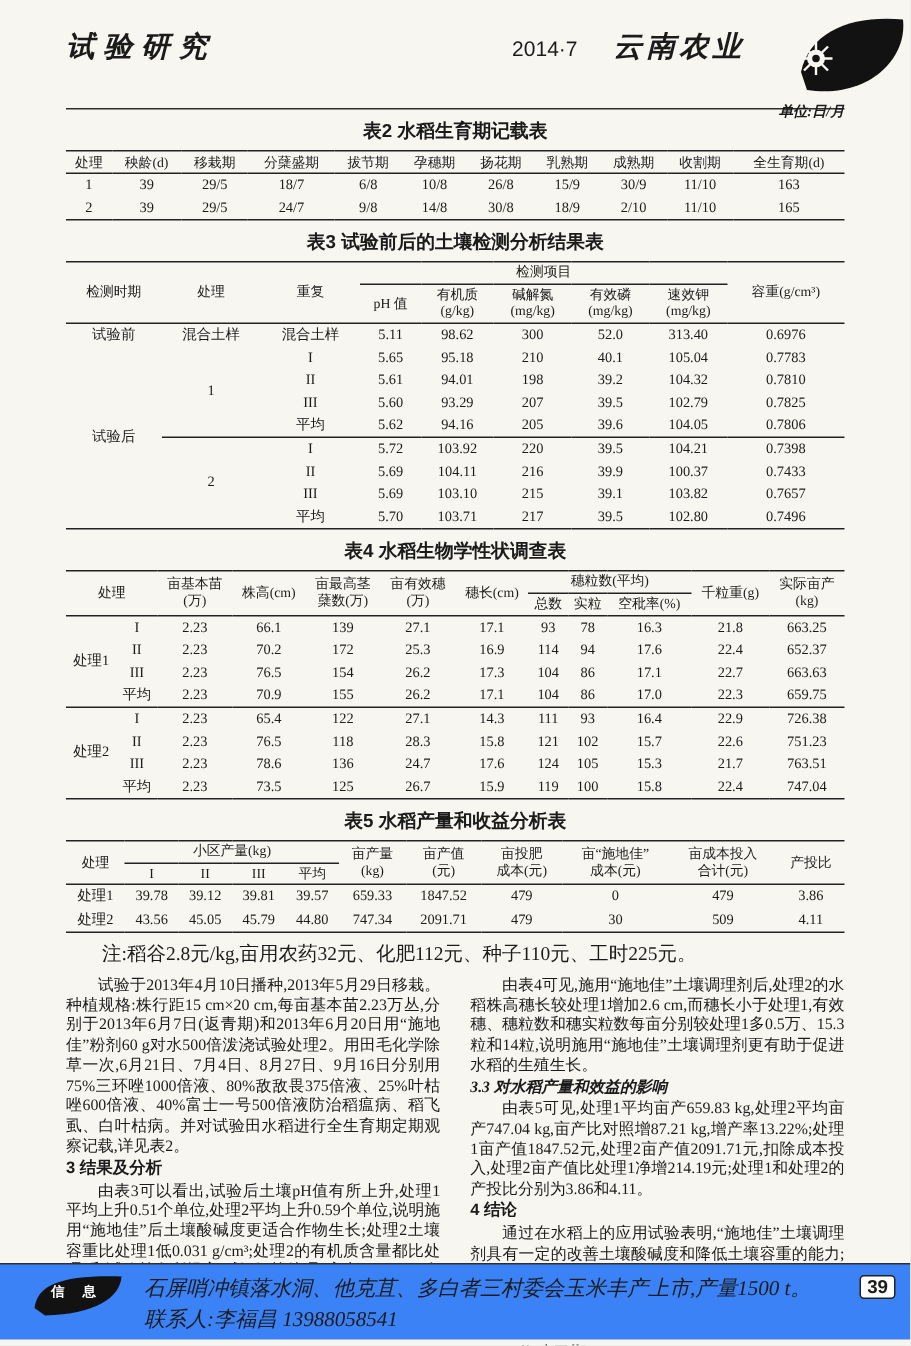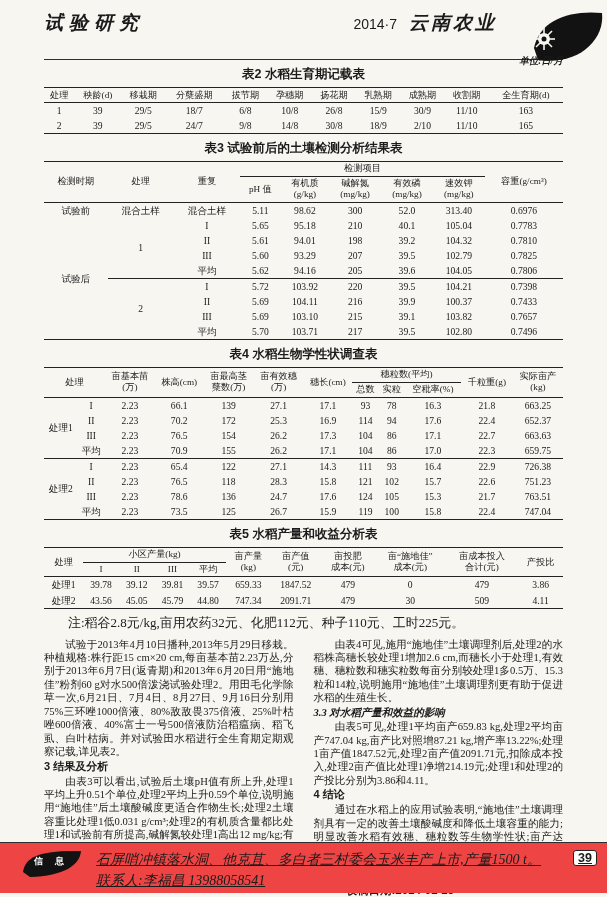--- a/index.html
+++ b/index.html
@@ -1,23 +1,23 @@
 <!DOCTYPE html>
 <html><head>
 <meta charset="utf-8">
 <style>
   html,body{margin:0;padding:0;background:#e8e7e3;}
   .page{width:607px;height:897px;background:#f7f6f1;position:relative;overflow:hidden;
         font-family:"Liberation Serif",serif;color:#1b1b1b;box-sizing:border-box;
         padding:10px 44px 0 44px;margin:0 auto;}
   
-  .mast{display:flex;justify-content:space-between;align-items:flex-start;
-        border-bottom:1.3px solid #2e2e2e;padding-bottom:7px;height:42px;}
+  .mast{display:flex;justify-content:space-between;align-items:center;
+        border-bottom:1.3px solid #2e2e2e;padding-bottom:20px;height:42px;}
   .sec-title{font-size:19px;font-weight:bold;font-style:italic;letter-spacing:6px;}
-  .mast-right{display:flex;align-items:baseline;gap:12px;padding-right:66px;}
+  .mast-right{display:flex;align-items:baseline;gap:24px;padding-right:66px;}
   .issue{font-size:14px;font-family:"Liberation Sans",sans-serif;}
   .mag{font-size:19px;font-weight:bold;font-style:italic;letter-spacing:3px;}
   .leaf-top{position:absolute;top:8px;right:2px;width:74px;height:60px;}
   
   .tbl-cap{position:relative;}
   .tbl-title{text-align:center;font-family:"Liberation Sans",sans-serif;font-weight:bold;
              font-size:12.5px;margin:6px 0 4px;}
   .unit{position:absolute;right:0;bottom:15px;font-size:9.5px;font-style:italic;font-weight:bold;}
   
   table.dt{width:100%;border-collapse:collapse;text-align:center;
@@ -31,23 +31,23 @@
   .note{font-size:13px;margin:5px 0 6px;padding-left:24px;}
   
   .cols{display:flex;gap:20px;margin-top:2px;}
   .col{flex:1;font-size:10.6px;line-height:1.27;text-align:justify;min-width:0;}
   .b-p{text-indent:2em;}
   .b-h2{font-family:"Liberation Sans",sans-serif;font-weight:bold;font-size:11px;margin:1px 0;}
   .b-h3{font-style:italic;font-weight:bold;font-size:10.5px;margin:1px 0;}
   .b-date{font-family:"Liberation Sans",sans-serif;font-weight:bold;font-size:11.5px;
           margin-top:12px;padding-left:32px;text-align:left;}
   
-  .footer{position:absolute;left:0;right:0;bottom:4px;background:#ef4444;
+  .footer{position:absolute;left:0;right:0;bottom:4px;background:#3b82f6;
           border-top:1.3px solid #2e2e2e;display:flex;align-items:flex-start;
-          padding:5px 10px 2px 22px;text-decoration:underline;}
+          padding:5px 10px 2px 22px;}
   .leaf-bottom{width:62px;height:30px;position:relative;flex:0 0 auto;}
   .leaf-tag{position:absolute;left:12px;top:7px;color:#fff;font-size:9px;font-weight:bold;
             letter-spacing:12px;white-space:nowrap;}
   .f-text{flex:1;font-size:14px;font-style:italic;line-height:1.45;padding:2px 6px 0 12px;}
   .pagenum{border:1.7px solid #222;border-radius:3px;padding:0 4px;font-weight:bold;
            font-size:12.5px;font-family:"Liberation Sans",sans-serif;align-self:flex-start;
            margin-top:2px;background:#fdfdfb;}
 </style>
 </head>
 <body>

